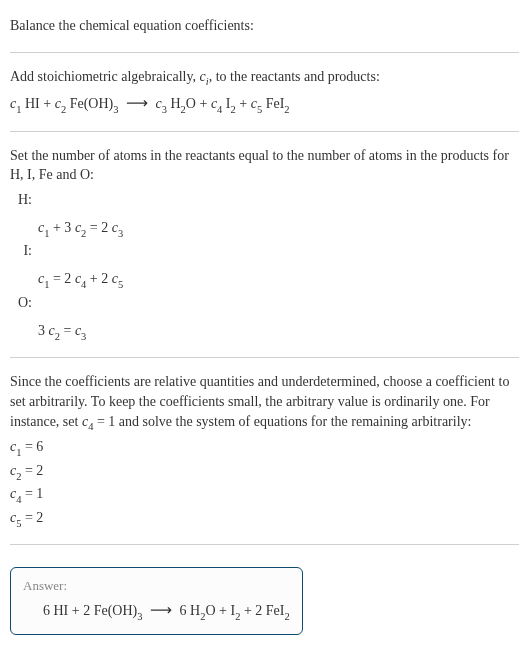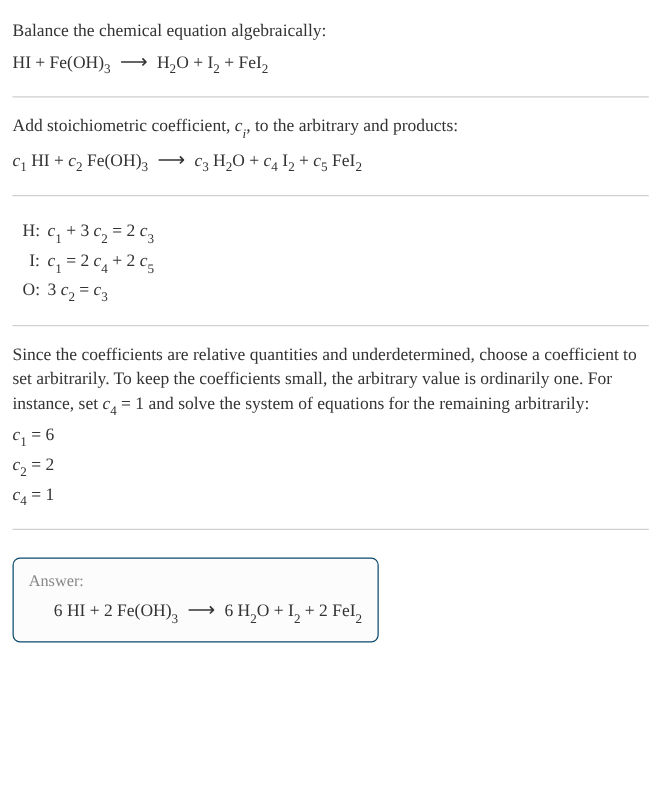--- a/index.html
+++ b/index.html
@@ -52,20 +52,21 @@
       display: flex;
       line-height: 1.5;
     }
     .atom-label {
       width: 26px;
       text-align: right;
       padding-right: 6px;
     }
     .atom-eq {
       flex: 1;
+      margin-top: 28px;
     }
     .coef-list {
       margin-top: 2px;
     }
     .coef-row {
       line-height: 1.5;
     }
     .answer-box {
       border: 1px solid #0c4a6e;
       border-radius: 6px;
@@ -80,44 +81,40 @@
       margin-bottom: 4px;
     }
     .answer-equation {
       padding-left: 20px;
     }
   </style>
 </head>
 <body>
 
 <div class="section">
-  <div class="prompt-text">Balance the chemical equation algebraically:</div>
-  <div class="equation">
-    <span>HI</span><span> + </span><span>Fe(OH)</span><span class="sub">3</span>
-    <span class="arrow">⟶</span>
-    <span>H</span><span class="sub">2</span><span>O</span><span> + </span><span>I</span><span class="sub">2</span><span> + </span><span>FeI</span><span class="sub">2</span>
-  </div>
+  <div class="prompt-text">Balance the chemical equation coefficients:</div>
 </div>
 
 <hr class="divider">
 
 <div class="section">
   <div class="prompt-text">
-    <span>Add stoichiometric coefficient, </span><span class="italic">c</span><span class="sub italic">i</span><span>, to the arbitrary and products:</span>
+    <span>Add stoichiometric algebraically, </span><span class="italic">c</span><span class="sub italic">i</span><span>, to the reactants and products:</span>
   </div>
   <div class="equation">
     <span class="italic">c</span><span class="sub">1</span><span> </span><span>HI</span><span> + </span><span class="italic">c</span><span class="sub">2</span><span> </span><span>Fe(OH)</span><span class="sub">3</span>
     <span class="arrow">⟶</span>
     <span class="italic">c</span><span class="sub">3</span><span> </span><span>H</span><span class="sub">2</span><span>O</span><span> + </span><span class="italic">c</span><span class="sub">4</span><span> </span><span>I</span><span class="sub">2</span><span> + </span><span class="italic">c</span><span class="sub">5</span><span> </span><span>FeI</span><span class="sub">2</span>
   </div>
 </div>
 
 <hr class="divider">
 
 <div class="section">
+  <div class="prompt-text">Set the number of atoms in the reactants equal to the number of atoms in the products for H, I, Fe and O:</div>
   <div class="atom-table">
     <div class="atom-row">
       <div class="atom-label">H:</div>
       <div class="atom-eq"><span class="italic">c</span><span class="sub">1</span><span> + 3</span> <span class="italic">c</span><span class="sub">2</span><span> = 2</span> <span class="italic">c</span><span class="sub">3</span></div>
     </div>
     <div class="atom-row">
       <div class="atom-label">I:</div>
       <div class="atom-eq"><span class="italic">c</span><span class="sub">1</span><span> = 2</span> <span class="italic">c</span><span class="sub">4</span><span> + 2</span> <span class="italic">c</span><span class="sub">5</span></div>
     </div>
     <div class="atom-row">
@@ -130,20 +127,21 @@
 <hr class="divider">
 
 <div class="section">
   <div class="prompt-text">
     <span>Since the coefficients are relative quantities and underdetermined, choose a coefficient to set arbitrarily. To keep the coefficients small, the arbitrary value is ordinarily one. For instance, set </span><span class="italic">c</span><span class="sub">4</span><span> = 1</span><span> and solve the system of equations for the remaining arbitrarily:</span>
   </div>
   <div class="coef-list">
     <div class="coef-row"><span class="italic">c</span><span class="sub">1</span><span> = 6</span></div>
     <div class="coef-row"><span class="italic">c</span><span class="sub">2</span><span> = 2</span></div>
     <div class="coef-row"><span class="italic">c</span><span class="sub">4</span><span> = 1</span></div>
+    <div class="coef-row"><span class="italic">c</span><span class="sub">5</span><span> = 2</span></div>
   </div>
 </div>
 
 <hr class="divider">
 
 <div class="section">
   <div class="answer-box">
     <div class="answer-label">Answer:</div>
     <div class="answer-equation equation">
       <span>6 </span><span>HI</span><span> + </span><span>2 </span><span>Fe(OH)</span><span class="sub">3</span>

